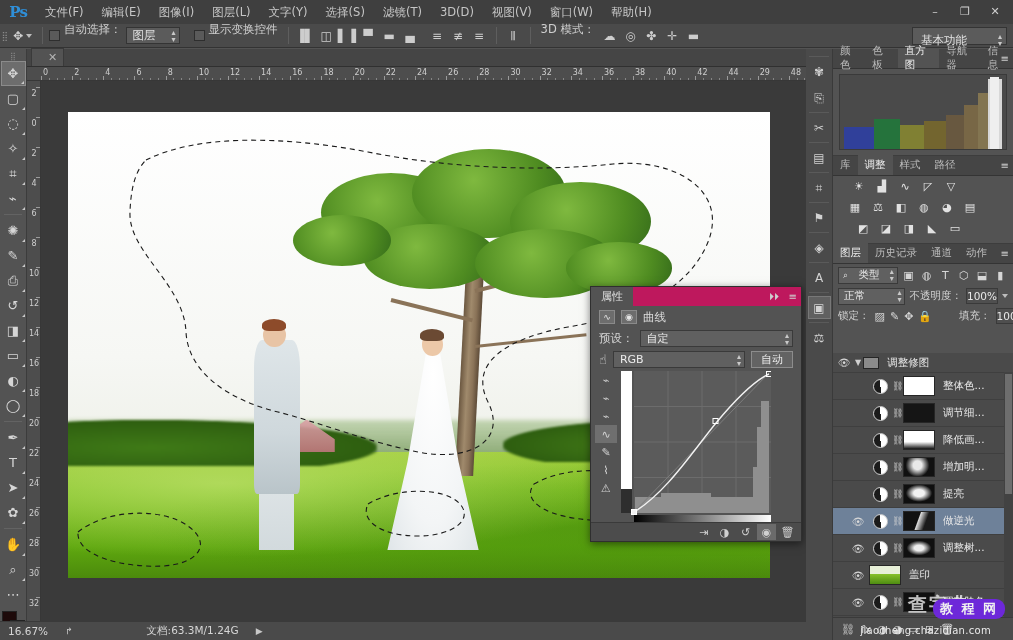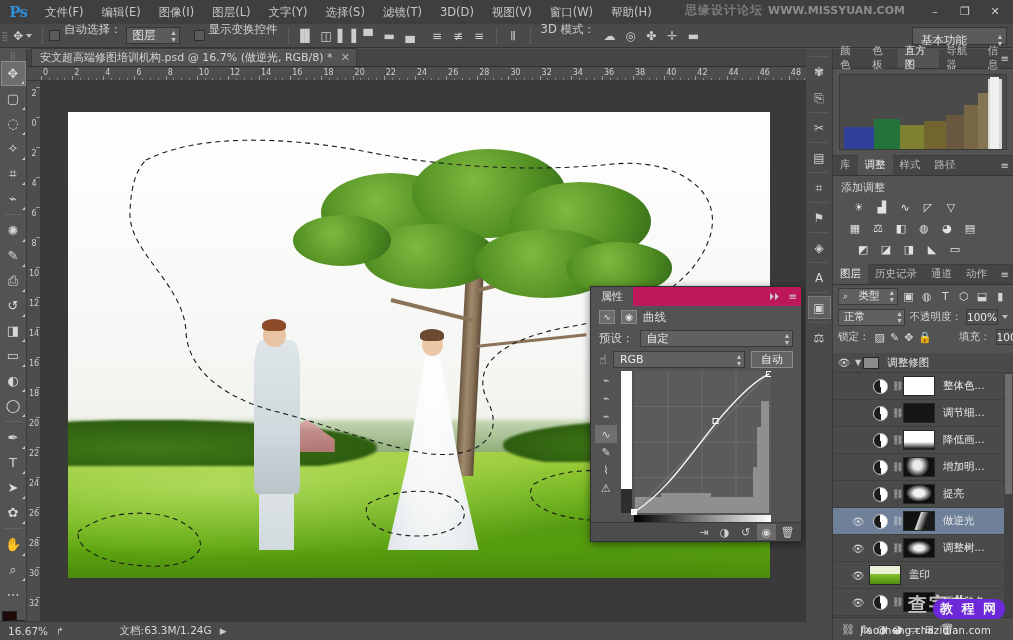--- a/index.html
+++ b/index.html
@@ -201,21 +201,21 @@
   .thumb.adj { width:15px; height:15px; border-radius:50%; border:1px solid #cfcfcf;
                background:conic-gradient(#ffffff 0 50%, #1b1b1b 0 100%); margin:0 4px; }
   .linkic { width:11px; text-align:center; font-size:9px; color:#d4d4d4; }
   .lname { font-size:10.5px; color:#e8e8e8; white-space:nowrap; overflow:hidden; padding-left:4px; }
   .lyr-foot { position:absolute; left:0; bottom:0; width:180px; height:23px; background:#4c4c4c;
               border-top:1px solid #3a3a3a; display:flex; align-items:center; gap:6px; padding-left:8px; }
   .lf { font-size:11px; color:#d0d0d0; }
 
   
   .statusbar { position:absolute; left:0; bottom:0; width:806px; height:19px; background:#4a4a4a;
-               border-top:1px solid #3a3a3a; display:flex; align-items:center; gap:8px; padding-left:8px; }
+               border-top:1px solid #3a3a3a; display:flex; align-items:center; gap:17px; padding-left:8px; }
   .sb-zoom { font-size:10.5px; color:#d6d6d6; }
   .sb-doc { font-size:10.5px; color:#d6d6d6; }
   .sb-arrow { font-size:9px; color:#c9c9c9; }
 
   .wm-bottom { position:absolute; right:2px; bottom:2px; width:175px; height:44px;
                pointer-events:none; }
   .wm-b1 { position:absolute; right:40px; bottom:20px; font-size:19px; font-weight:bold;
            color:rgba(235,235,235,.8); letter-spacing:2px; white-space:nowrap; }
   .wm-b2 { position:absolute; right:6px; bottom:19px; font-size:13px; font-weight:bold; color:#f0f0f0;
            background:#6d28d9; border-radius:9px; padding:1px 7px; letter-spacing:2px; }
@@ -235,24 +235,20 @@
     <div class="menu-item">图像(I)</div>
     <div class="menu-item">图层(L)</div>
     <div class="menu-item">文字(Y)</div>
     <div class="menu-item">选择(S)</div>
     <div class="menu-item">滤镜(T)</div>
     <div class="menu-item">3D(D)</div>
     <div class="menu-item">视图(V)</div>
     <div class="menu-item">窗口(W)</div>
     <div class="menu-item">帮助(H)</div>
 
-    <div class="wm-top">
-      <span>思缘设计论坛</span>
-      <b>WWW.MISSYUAN.COM</b>
-    </div>
     <div class="wincontrols">
       <div class="wc">–</div>
       <div class="wc">❐</div>
       <div class="wc">✕</div>
     </div>
   </div>
 
   <div class="optionsbar">
     <div class="grip">⣿</div>
     <div class="tool-ind">
@@ -386,21 +382,20 @@
     <div class="swatches">
       <div class="sw-fg"></div>
       <div class="sw-bg"></div>
     </div>
     <div class="tool"></div>
 
   </div>
 
   <div class="tabstrip">
     <div class="doctab">
-      <span>安文超高端修图培训机构.psd @ 16.7% (做逆光, RGB/8) *</span>
       <span class="x">✕</span>
     </div>
   </div>
 
   <div class="ruler-h" id="rulerH">
       <div class="rt" style="left: 16px; top: 1px;">0</div>
       <div class="rtick" style="left: 14px; top: 9px; width: 1px; height: 5px;"></div>
       <div class="rtick" style="left: 21.79px; top: 11px; width: 1px; height: 3px; background: rgb(133, 133, 133);"></div>
       <div class="rtick" style="left: 29.58px; top: 11px; width: 1px; height: 3px; background: rgb(133, 133, 133);"></div>
       <div class="rtick" style="left: 37.37px; top: 11px; width: 1px; height: 3px; background: rgb(133, 133, 133);"></div>
@@ -507,21 +502,21 @@
       <div class="rt" style="left: 670.36px; top: 1px;">42</div>
       <div class="rtick" style="left: 668.36px; top: 9px; width: 1px; height: 5px;"></div>
       <div class="rtick" style="left: 676.15px; top: 11px; width: 1px; height: 3px; background: rgb(133, 133, 133);"></div>
       <div class="rtick" style="left: 683.94px; top: 11px; width: 1px; height: 3px; background: rgb(133, 133, 133);"></div>
       <div class="rtick" style="left: 691.73px; top: 11px; width: 1px; height: 3px; background: rgb(133, 133, 133);"></div>
       <div class="rt" style="left: 701.52px; top: 1px;">44</div>
       <div class="rtick" style="left: 699.52px; top: 9px; width: 1px; height: 5px;"></div>
       <div class="rtick" style="left: 707.31px; top: 11px; width: 1px; height: 3px; background: rgb(133, 133, 133);"></div>
       <div class="rtick" style="left: 715.1px; top: 11px; width: 1px; height: 3px; background: rgb(133, 133, 133);"></div>
       <div class="rtick" style="left: 722.89px; top: 11px; width: 1px; height: 3px; background: rgb(133, 133, 133);"></div>
-      <div class="rt" style="left: 732.68px; top: 1px;">46</div>
+      <div class="rt" style="left: 732.68px; top: 1px;">29</div>
       <div class="rtick" style="left: 730.68px; top: 9px; width: 1px; height: 5px;"></div>
       <div class="rtick" style="left: 738.47px; top: 11px; width: 1px; height: 3px; background: rgb(133, 133, 133);"></div>
       <div class="rtick" style="left: 746.26px; top: 11px; width: 1px; height: 3px; background: rgb(133, 133, 133);"></div>
       <div class="rtick" style="left: 754.05px; top: 11px; width: 1px; height: 3px; background: rgb(133, 133, 133);"></div>
       <div class="rt" style="left: 763.84px; top: 1px;">48</div>
       <div class="rtick" style="left: 761.84px; top: 9px; width: 1px; height: 5px;"></div>
       <div class="rtick" style="left: 769.63px; top: 11px; width: 1px; height: 3px; background: rgb(133, 133, 133);"></div>
       <div class="rtick" style="left: 777.42px; top: 11px; width: 1px; height: 3px; background: rgb(133, 133, 133);"></div>
     </div>
   <div class="ruler-v" id="rulerV">
@@ -737,21 +732,20 @@
     </div>
 
     <div class="adj-sec">
       <div class="pnl-tabs">
         <div class="pnl-tab">库</div>
         <div class="pnl-tab active">调整</div>
         <div class="pnl-tab">样式</div>
         <div class="pnl-tab">路径</div>
         <span class="panel-menu">≡</span>
       </div>
-      <div class="adj-label">添加调整</div>
       <div class="adj-row" style="padding-left:18px">
         <span class="adj-ic">☀</span>
         <span class="adj-ic">▟</span>
         <span class="adj-ic">∿</span>
         <span class="adj-ic">◸</span>
         <span class="adj-ic">▽</span>
       </div>
       <div class="adj-row" style="padding-left:14px">
         <span class="adj-ic">▦</span>
         <span class="adj-ic">⚖</span>

